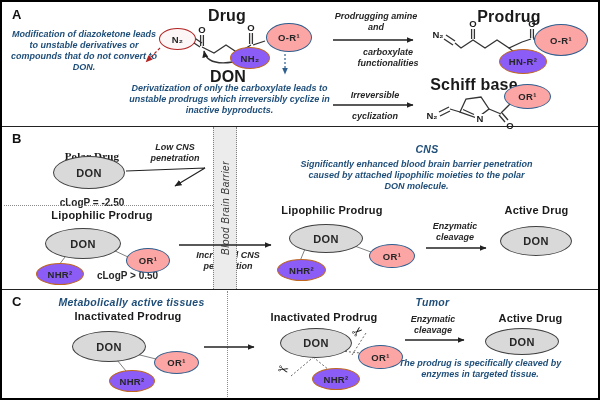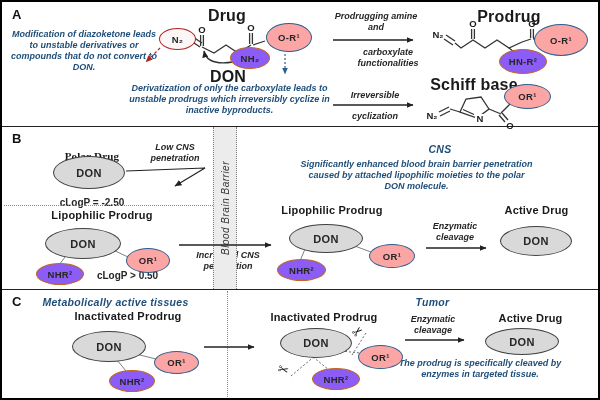--- a/index.html
+++ b/index.html
@@ -172,35 +172,35 @@
     <div class="clogp" style="left:35px; top:195px; width:110px;">cLogP = -2.50</div>
     <div class="alabel" style="left:133px; top:140px; width:80px;">Low CNS penetration</div>
 
     <div class="title" style="left:25px; top:207px; width:150px;">Lipophilic Prodrug</div>
     <div class="chip gray" style="left:43px; top:226px; width:76px; height:31px;">DON</div>
     <div class="chip blue" style="left:124px; top:246px; width:44px; height:25px;">OR¹</div>
     <div class="chip orange" style="left:34px; top:261px; width:48px; height:22px;">NHR²</div>
     <div class="clogp" style="left:78px; top:268px; width:95px;">cLogP &gt; 0.50</div>
     <div class="alabel" style="left:172px; top:248px; width:108px;">Increased CNS penetration</div>
 
-    <div class="bluehead" style="left:408px; top:141px; width:60px;">CNS</div>
+    <div class="bluehead" style="left:395px; top:141px; width:60px;">CNS</div>
     <div class="note" style="left:297px; top:157px; width:235px;">Significantly enhanced blood brain barrier penetration caused by attached lipophilic moieties to the polar DON molecule.</div>
 
     <div class="title" style="left:265px; top:202px; width:130px;">Lipophilic Prodrug</div>
     <div class="chip gray" style="left:287px; top:222px; width:74px; height:29px;">DON</div>
     <div class="chip blue" style="left:367px; top:242px; width:46px; height:24px;">OR¹</div>
     <div class="chip orange" style="left:275px; top:257px; width:49px; height:22px;">NHR²</div>
     <div class="alabel" style="left:423px; top:219px; width:60px;">Enzymatic cleavage</div>
     <div class="title" style="left:492px; top:202px; width:85px;">Active Drug</div>
     <div class="chip gray" style="left:498px; top:224px; width:72px; height:30px;">DON</div>
   </div>
 
   <div>
     <div class="panel-letter" style="left:10px; top:292px;">C</div>
-    <div class="bluehead" style="left:16px; top:294px; width:195px;text-align:center;">Metabolically active tissues</div>
+    <div class="bluehead" style="left:32px; top:294px; width:195px;text-align:center;">Metabolically active tissues</div>
     <div class="title" style="left:46px; top:308px; width:160px;">Inactivated Prodrug</div>
     <div class="chip gray" style="left:70px; top:329px; width:74px; height:31px;">DON</div>
     <div class="chip blue" style="left:152px; top:349px; width:45px; height:23px;">OR¹</div>
     <div class="chip orange" style="left:107px; top:368px; width:46px; height:22px;">NHR²</div>
 
     <div class="bluehead" style="left:398px; top:294px; width:65px;">Tumor</div>
     <div class="title" style="left:252px; top:309px; width:140px;">Inactivated Prodrug</div>
     <div class="chip gray" style="left:278px; top:326px; width:72px; height:30px;">DON</div>
     <div class="chip blue" style="left:356px; top:343px; width:45px; height:24px;">OR¹</div>
     <div class="chip orange" style="left:310px; top:366px; width:48px; height:22px;">NHR²</div>

